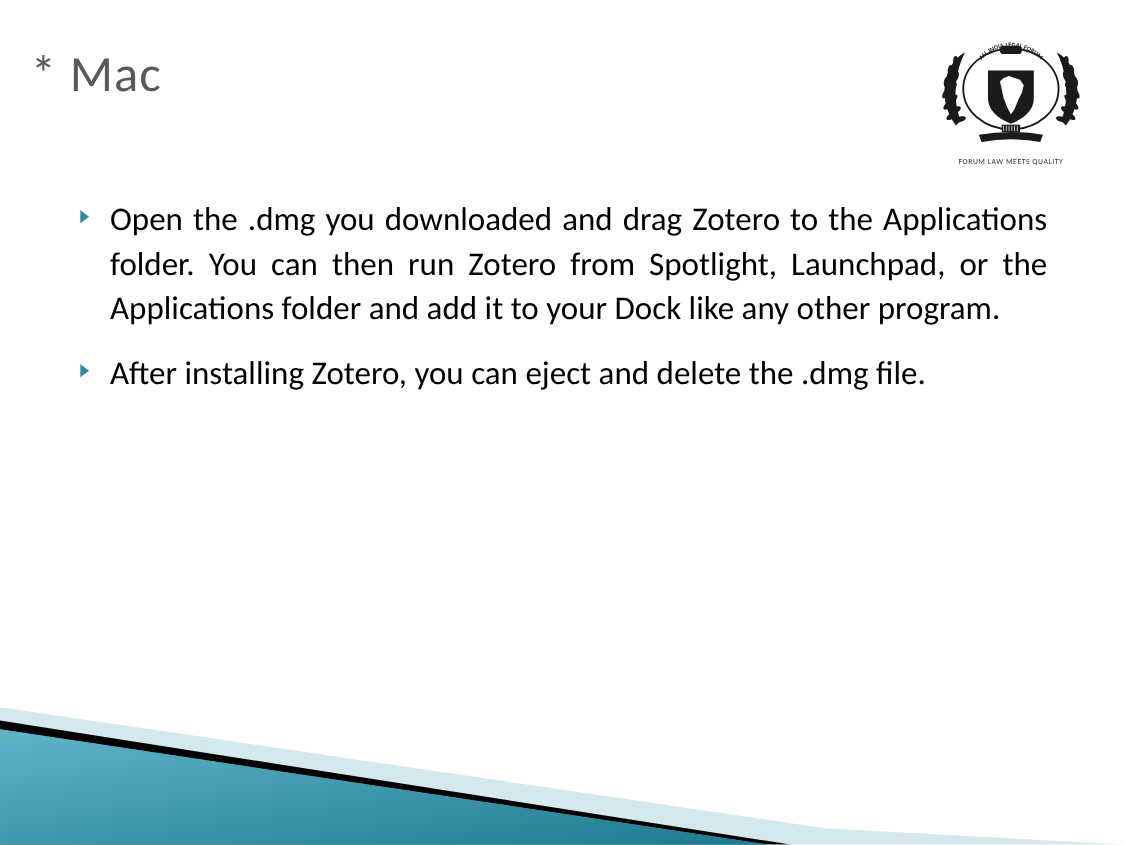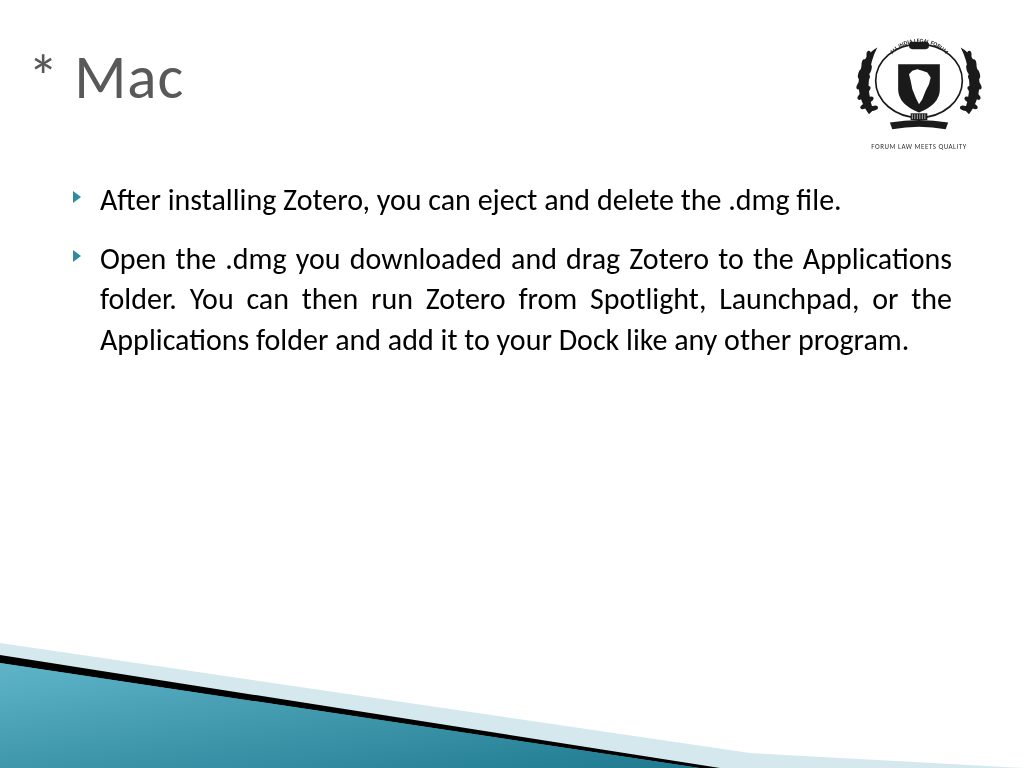--- a/index.html
+++ b/index.html
@@ -12,21 +12,21 @@
       height: 768px;
       background: #ffffff;
       font-family: Calibri, "Segoe UI", Arial, sans-serif;
       position: relative;
       overflow: hidden;
     }
     .slide-title {
       position: absolute;
       top: 40px;
       left: 28px;
-      font-size: 61px;
+      font-size: 46px;
       font-weight: 400;
       color: #595959;
       letter-spacing: 1px;
     }
     .logo-container {
       position: absolute;
       top: 20px;
       right: 15px;
       width: 180px;
       height: 140px;
@@ -146,29 +146,29 @@
   <div class="logo-tagline">FORUM LAW MEETS QUALITY</div>
 </div>
 
 <div class="content-area">
   <div class="bullet-item">
     <span class="bullet-marker">
       <svg width="12" height="14" viewBox="0 0 12 14">
           <path d="M1,1 L9,7 L1,13 Z" fill="#2f8ba0"></path>
         </svg>
     </span>
-    <span class="bullet-text">After installing Zotero, you can eject and delete the .dmg file.</span>
+    <span class="bullet-text">Open the .dmg you downloaded and drag Zotero to the Applications folder. You can then run Zotero from Spotlight, Launchpad, or the Applications folder and add it to your Dock like any other program.</span>
   </div>
   <div class="bullet-item">
     <span class="bullet-marker">
       <svg width="12" height="14" viewBox="0 0 12 14">
           <path d="M1,1 L9,7 L1,13 Z" fill="#2f8ba0"></path>
         </svg>
     </span>
-    <span class="bullet-text">Open the .dmg you downloaded and drag Zotero to the Applications folder. You can then run Zotero from Spotlight, Launchpad, or the Applications folder and add it to your Dock like any other program.</span>
+    <span class="bullet-text">After installing Zotero, you can eject and delete the .dmg file.</span>
   </div>
 </div>
 
 <svg class="decorative-wedge" viewBox="0 0 1024 175" preserveAspectRatio="none">
   <polygon points="0,175 1024,175 750,160 0,50" fill="#d4e8ee"></polygon>
   <polygon points="0,175 720,175 0,62" fill="#000000"></polygon>
   <polygon points="0,175 700,175 0,70" fill="#3797ad"></polygon>
   <polygon points="0,175 700,175 0,70" fill="url(#tealGrad)"></polygon>
   <defs>
     <linearGradient id="tealGrad" x1="0" y1="0" x2="1" y2="1">

